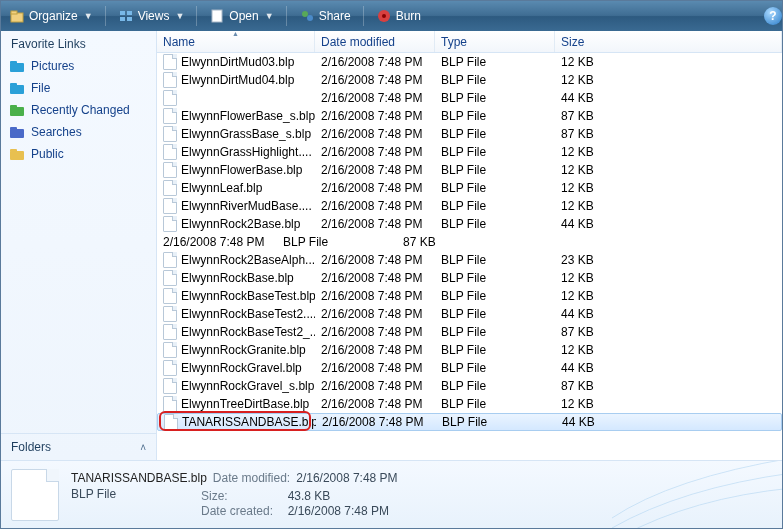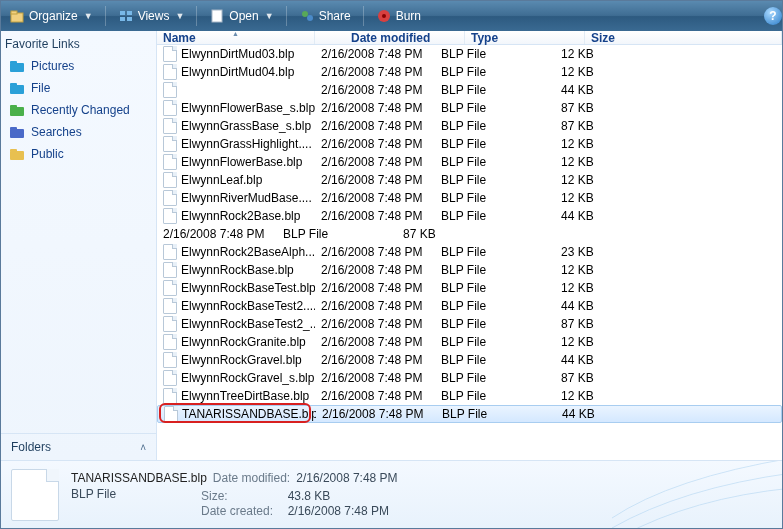--- a/index.html
+++ b/index.html
@@ -8,32 +8,32 @@
 .toolbar { height: 30px; background: linear-gradient(to bottom, #5a8ab0 0%, #3f6d93 48%, #2d5a80 52%, #3a6a92 100%); display: flex; align-items: center; padding: 0 0; color: #fff; gap: 2px; }
 .tb-btn { display: flex; align-items: center; gap: 4px; padding: 2px 8px; border-radius: 3px; cursor: default; }
 .tb-icon { width: 16px; height: 16px; display: flex; align-items: center; justify-content: center; }
 .tb-sep { width: 1px; height: 20px; background: rgba(255,255,255,0.25); margin: 0 2px; }
 .dd { font-size: 9px; margin-left: 2px; opacity: 0.85; }
 .help-icon { margin-left: auto; width: 18px; height: 18px; border-radius: 50%; background: radial-gradient(circle at 35% 30%, #a8d8ff, #2a7cc8); color: #fff; font-weight: bold; display: flex; align-items: center; justify-content: center; font-size: 12px; }
 
 .main { flex: 1; display: flex; min-height: 0; }
 
 .sidebar { width: 156px; background: linear-gradient(to bottom, #f4f9ff, #eef5fd); border-right: 1px solid #d6e5f5; display: flex; flex-direction: column; }
-.sb-header { padding: 6px 10px 4px 4px; color: #1e3e5e; font-weight: normal; }
+.sb-header { padding: 6px 10px 4px 10px; color: #1e3e5e; font-weight: normal; }
 .sb-item { display: flex; align-items: center; gap: 6px; padding: 3px 10px 3px 8px; color: #15428b; cursor: default; }
 .sb-icon { width: 16px; height: 16px; }
 .folders-hdr { margin-top: auto; padding: 6px 10px; color: #1e3e5e; border-top: 1px solid #d6e5f5; display: flex; align-items: center; justify-content: space-between; }
 .chev { font-size: 10px; color: #4a6a8a; }
 
 .filepane { flex: 1; display: flex; flex-direction: column; min-width: 0; }
-.cols { display: flex; height: 14px; background: linear-gradient(to bottom, #fff, #f2f6fb); border-bottom: 1px solid #d6e5f5; font-weight: bold; }
+.cols { display: flex; height: 22px; background: linear-gradient(to bottom, #fff, #f2f6fb); border-bottom: 1px solid #d6e5f5; }
 .col { display: flex; align-items: center; padding: 0 6px; border-right: 1px solid #e1ebf5; color: #15428b; position: relative; }
 .col.sorted::after { content: "▲"; position: absolute; left: 50%; top: -1px; transform: translateX(-50%); font-size: 7px; color: #6a8cae; }
 .c-name { width: 158px; }
-.c-date { width: 120px; margin-left: 30px; }
+.c-date { width: 120px; }
 .c-type { width: 120px; }
 .c-size { flex: 1; }
 
 .rows { flex: 1; overflow: hidden; }
 .row { display: flex; height: 18px; align-items: center; }
 .row.selected { background: linear-gradient(to bottom, #eaf4ff, #d4e8ff); border: 1px solid #a8cdf0; border-radius: 2px; height: 18px; }
 .cell { padding: 0 6px; white-space: nowrap; overflow: hidden; text-overflow: ellipsis; }
 .cell.name { width: 158px; display: flex; align-items: center; gap: 4px; }
 .cell.date { width: 120px; }
 .cell.type { width: 120px; }

